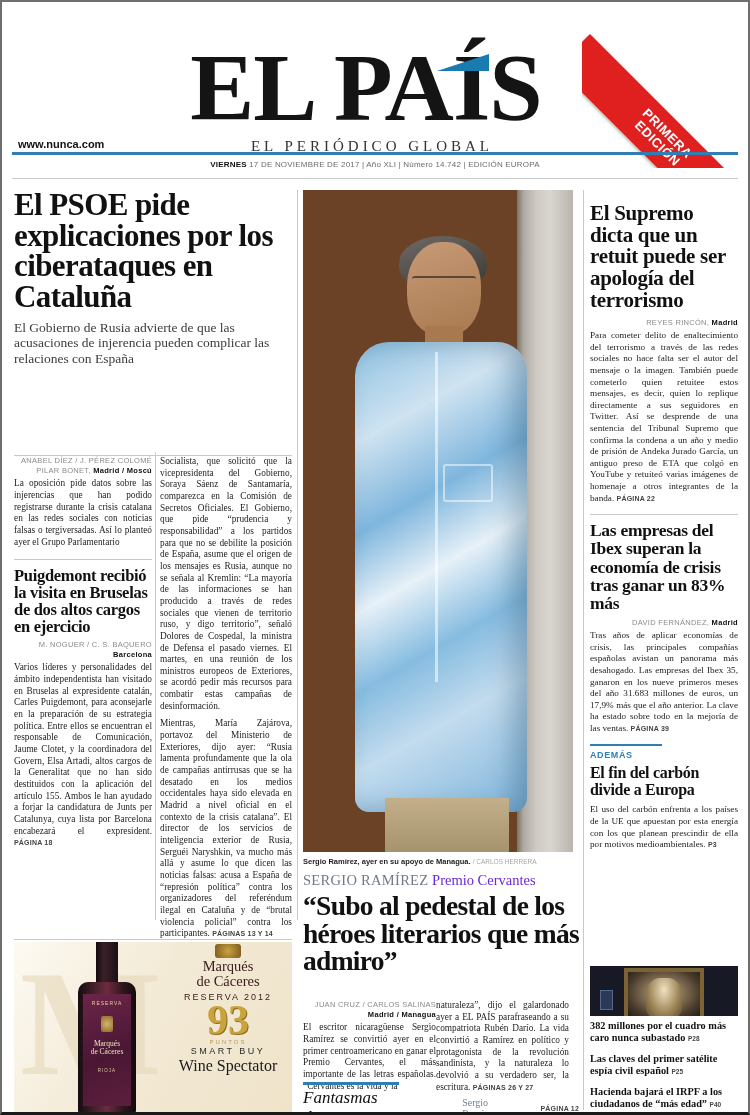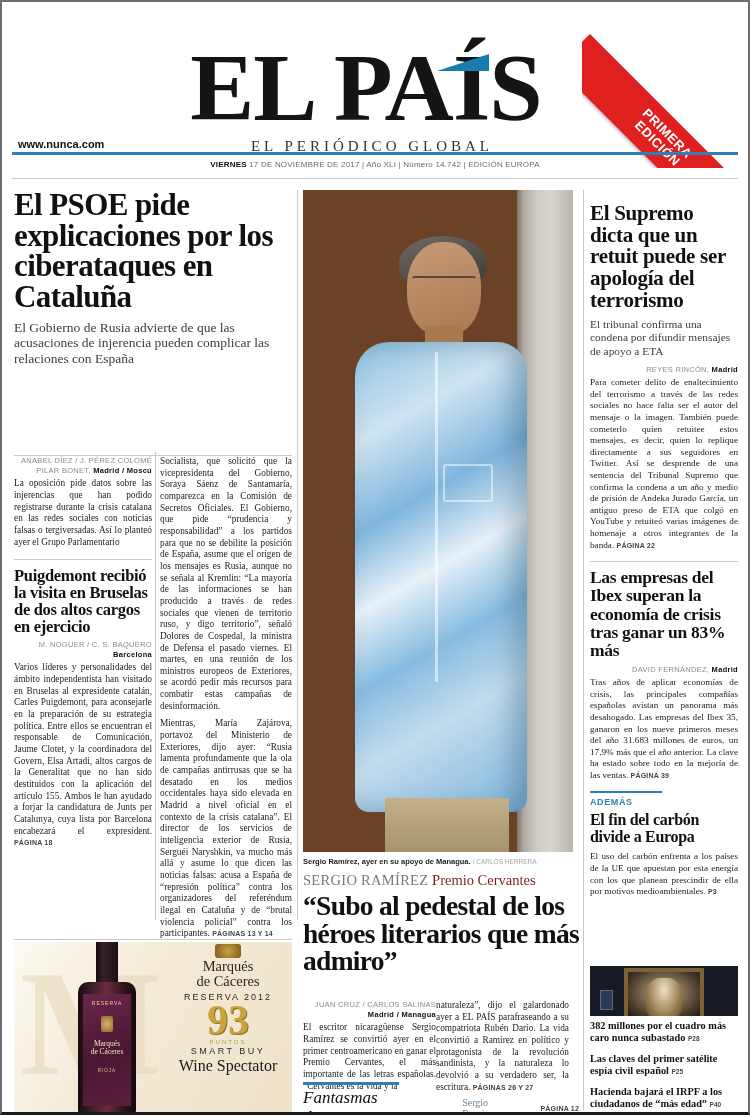--- a/index.html
+++ b/index.html
@@ -98,21 +98,21 @@
   .shirtline{position:absolute;left:80px;top:110px;width:3px;height:330px;background:rgba(255,255,255,.55);}
   .pocket{position:absolute;left:88px;top:222px;width:46px;height:34px;
       border:2px solid rgba(255,255,255,.5);border-radius:3px;}
   .trouser{position:absolute;left:30px;top:556px;width:124px;height:60px;
       background:linear-gradient(180deg,#c3b08a,#a2906c);}
   .caption{position:absolute;left:303px;top:857px;width:276px;
       font-family:"Liberation Sans",sans-serif;font-size:7.5px;font-weight:bold;color:#1d1d1d;}
   .caption .cred{font-weight:normal;color:#a6a6a6;font-size:6.5px;}
   .kicker{position:absolute;left:303px;top:872px;width:276px;font-size:14.5px;color:#6f7b86;}
   .kicker b{color:#6f7b86;font-weight:normal;letter-spacing:.3px;}
-  .kicker .k2{color:#7f1d1d;}
+  .kicker .k2{color:#6d28d9;}
   h1.quote{position:absolute;left:303px;top:892px;width:280px;font-size:27.5px;
       line-height:1.0;font-weight:bold;margin:0;letter-spacing:-.7px;}
   .cbot{position:absolute;left:303px;top:1000px;width:276px;}
   .cbotcols{display:flex;gap:0;}
   .cbotcols>div{width:133px;}
   .fant{position:absolute;left:303px;top:1088px;width:276px;
       display:flex;align-items:center;gap:20px;}
   .fant .t{font-size:17px;font-style:italic;color:#111;}
   .fant .a{font-size:10px;color:#6f8496;}
   .fant .p{margin-left:auto;}
@@ -306,21 +306,20 @@
 
   <div style="position:absolute;left:303px;top:1082px;width:96px;height:2.5px;background:#2f7fb5;"></div>
   <div class="fant">
     <span class="t">Fantasmas despiertos</span>
     <span class="a">Sergio Ramírez</span>
     <span class="pg p">PÁGINA 12</span>
   </div>
 
   <div class="colR">
     <h1 class="rlead">El Supremo dicta que un retuit puede ser apología del terrorismo</h1>
-    <p class="rsubhead">El tribunal confirma una condena por difundir mensajes de apoyo a ETA</p>
     <div class="byline">
       <span>REYES RINCÓN,</span>
       <b>Madrid</b>
     </div>
     <div class="rbody">
       <span>Para cometer delito de enaltecimiento del terrorismo a través de las redes sociales no hace falta ser el autor del mensaje o la imagen. También puede cometerlo quien retuitee estos mensajes, es decir, quien lo replique directamente a sus seguidores en Twitter. Así se desprende de una sentencia del Tribunal Supremo que confirma la condena a un año y medio de prisión de Andeka Jurado García, un antiguo preso de ETA que colgó en YouTube y retuiteó varias imágenes de homenaje a otros integrantes de la banda.</span>
       <span class="pg">PÁGINA 22</span>
     </div>
 
     <div class="hline" style="margin:10px 0 6px;"></div>

